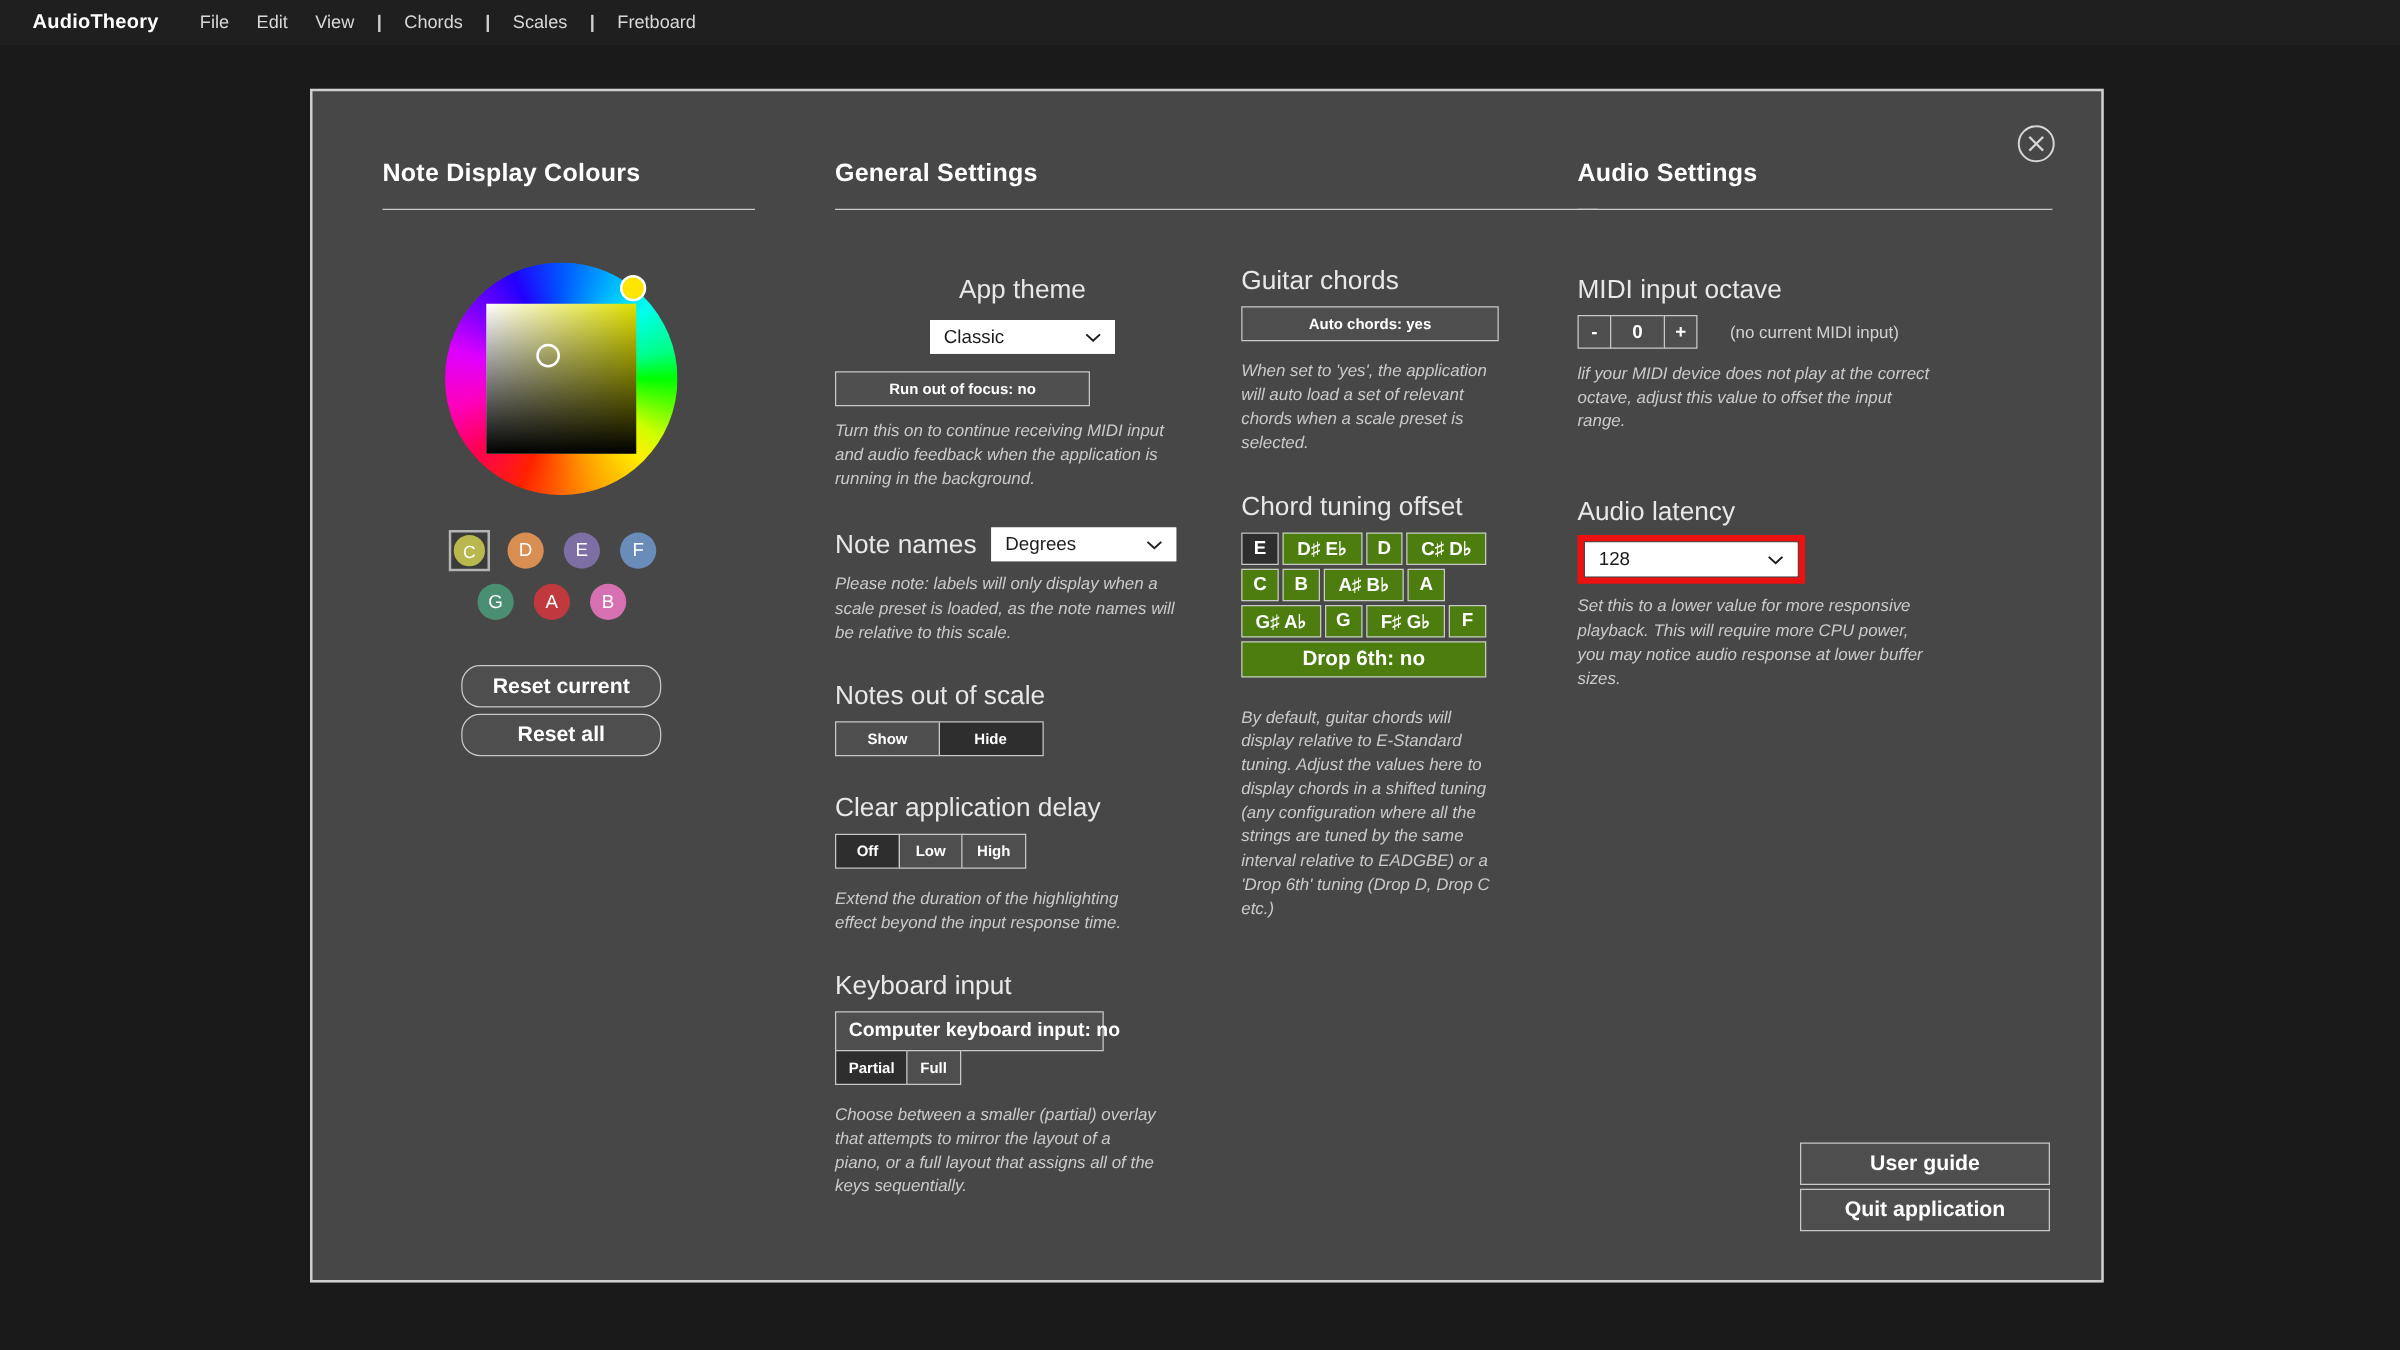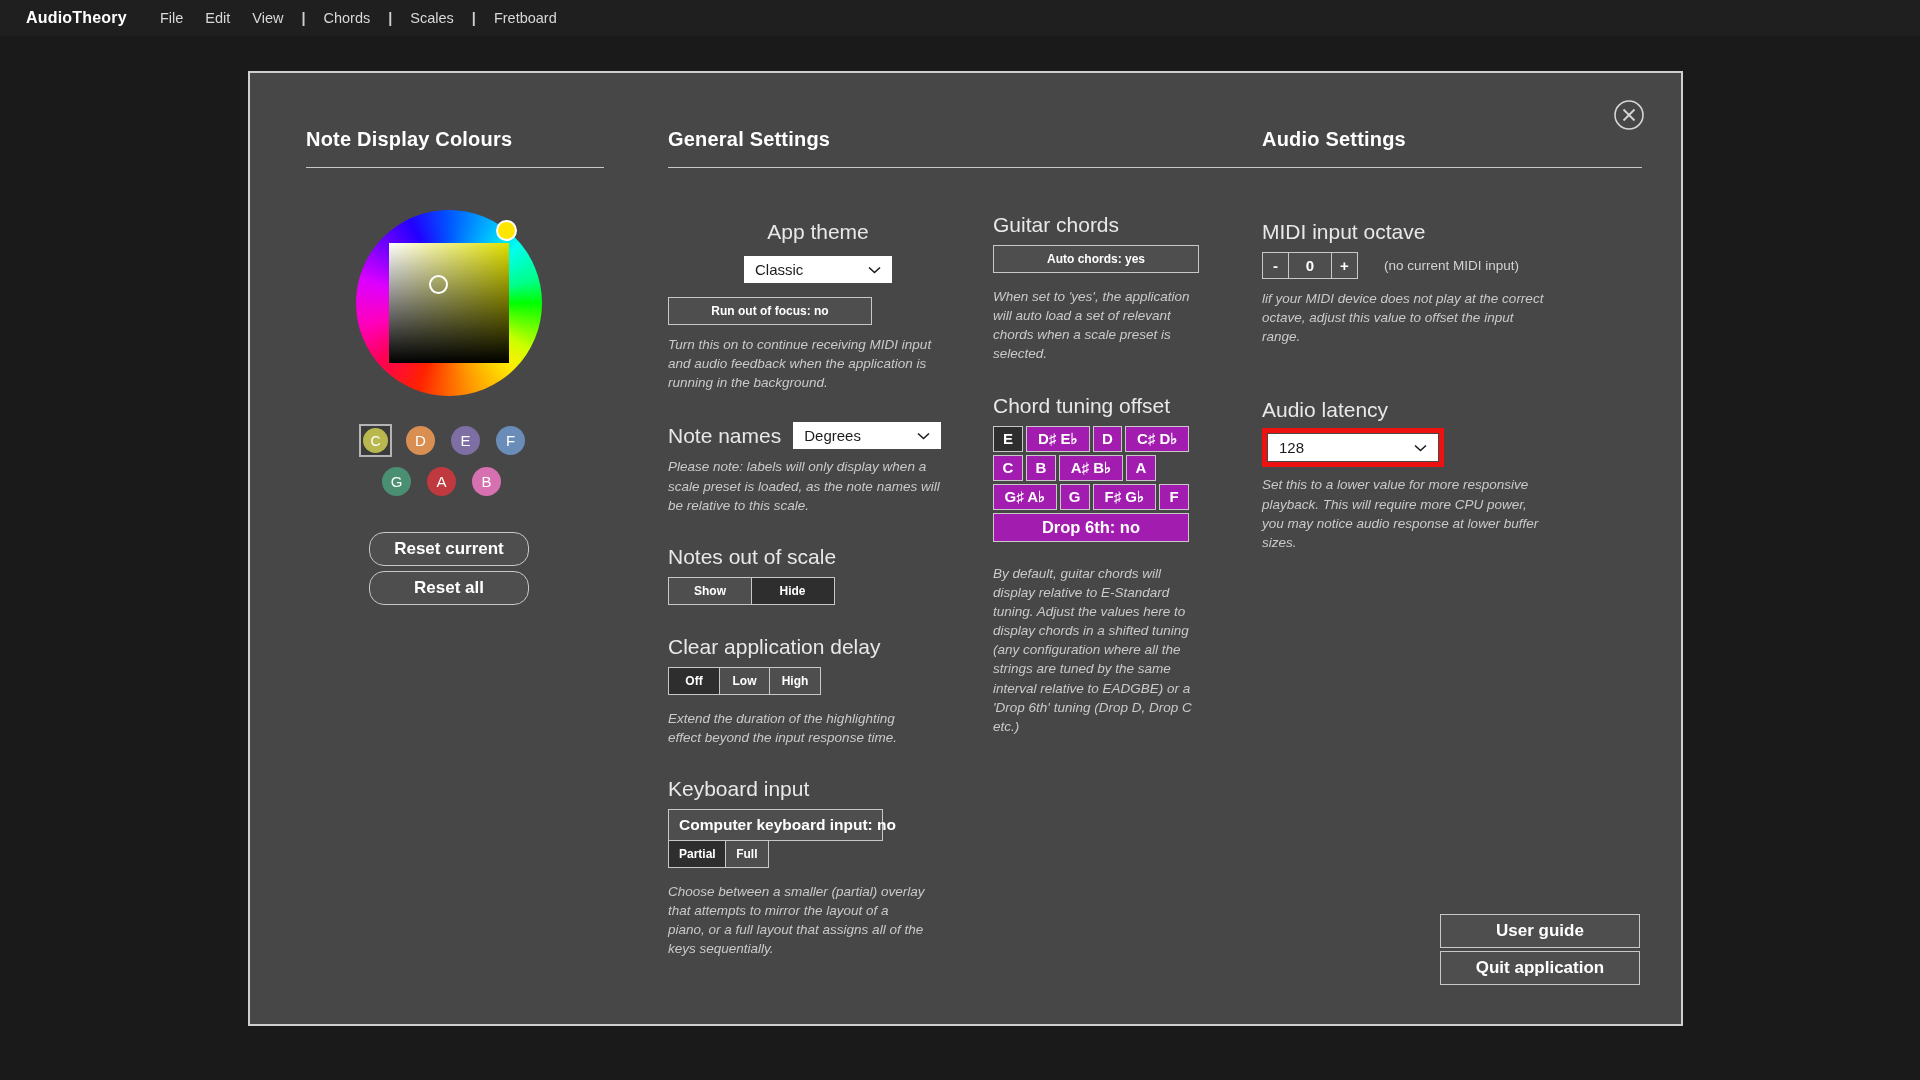--- a/index.html
+++ b/index.html
@@ -209,21 +209,21 @@
   .seg { display: flex; }
   .seg .btn { border-width: 1.5px; }
   .seg .btn + .btn { margin-left: -1.5px; }
 
   
   #tuning-grid { width: 196px; }
   .tune-row { display: flex; }
   .tune-row + .tune-row { margin-top: 3px; }
   .tcell {
     border: 1.5px solid #c8c8c8;
-    background: #a21caf;
+    background: #4d7c0f;
     color: #ffffff;
     font-size: 15px;
     font-weight: bold;
     text-align: center;
     padding: 3px 0;
     cursor: pointer;
     white-space: nowrap;
   }
   .tcell + .tcell { margin-left: 3px; }
   .tcell.on { background: #2e2e2e; }

